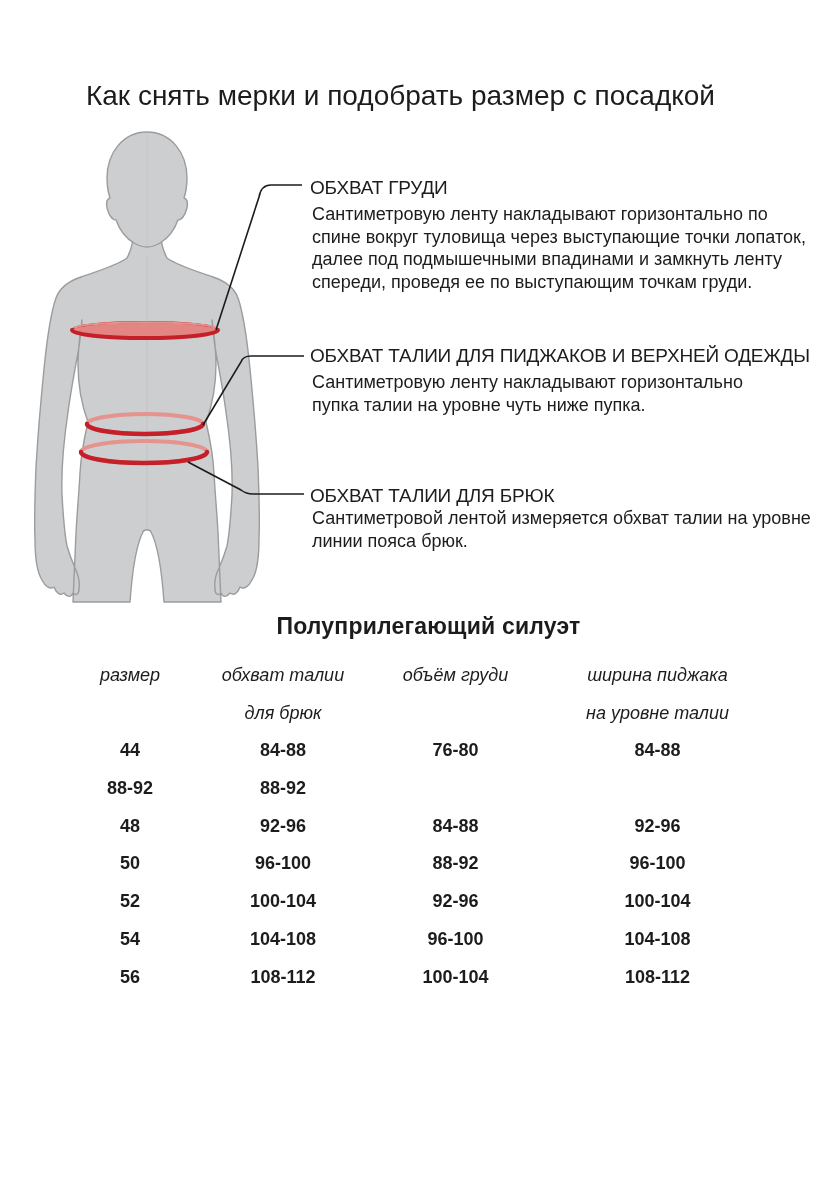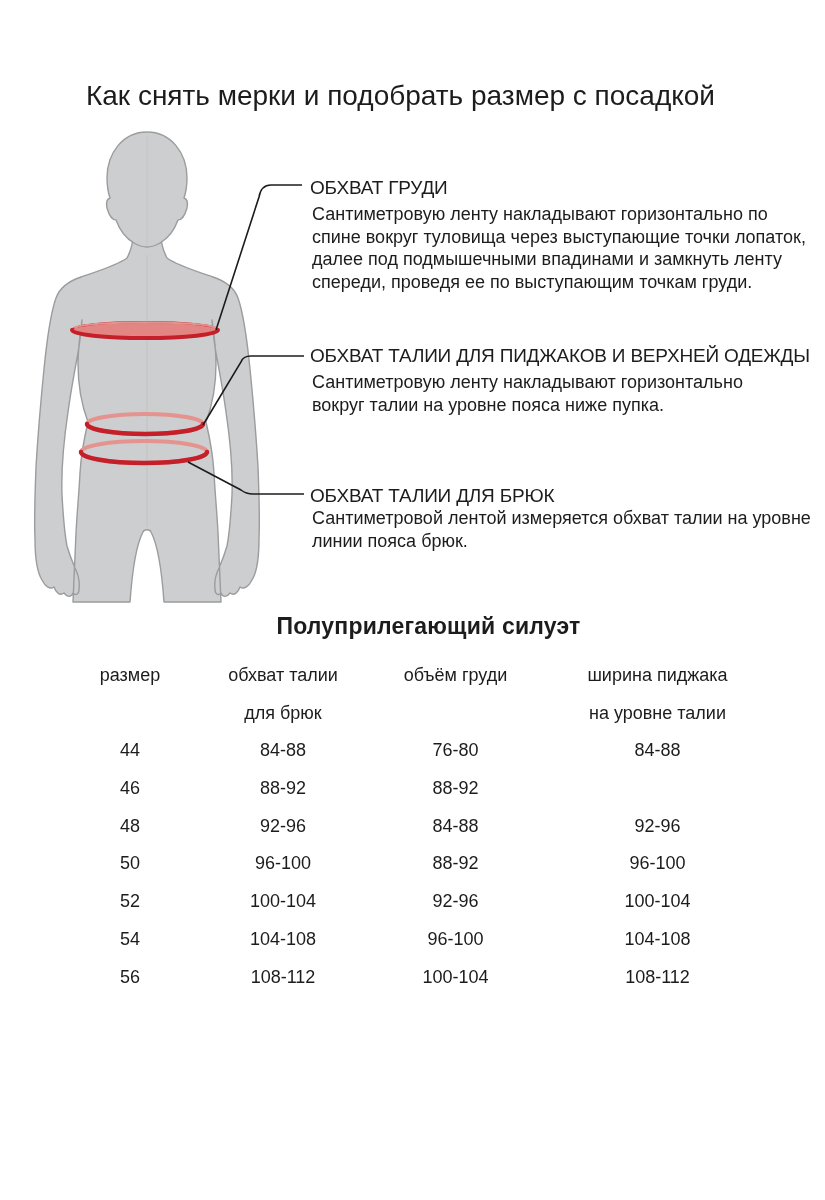--- a/index.html
+++ b/index.html
@@ -20,24 +20,24 @@
   .sec-d{
     font-size:18px;line-height:22.5px;white-space:pre-line;left:312px;
   }
   .table-title{
     top:613px;left:16px;width:825px;text-align:center;
     font-size:23px;font-weight:700;letter-spacing:0.2px;
   }
   .size-table{top:657px;left:60px;width:710px;font-size:18px;}
   .trow,.thead{display:grid;grid-template-columns:140px 166px 179px 225px;}
   .thead > div{
-    text-align:center;line-height:37.7px;height:75.4px;white-space:pre-line;
+    text-align:center;line-height:37.7px;height:75.4px;white-space:pre-line;font-style:italic;
   }
   .trow > div{
-    text-align:center;line-height:37.7px;height:37.7px;
+    text-align:center;line-height:37.7px;height:37.7px;font-weight:bold;
   }
 </style>
 </head>
 <body>
 
 <div class="abs page-title">Как снять мерки и подобрать размер с посадкой</div>
 
 <div class="abs figure-wrap">
   <svg width="300" height="492" viewBox="0 0 300 492" xmlns="http://www.w3.org/2000/svg">
 
@@ -133,21 +133,21 @@
 </div>
 
 <div class="abs sec-h" style="top:177px;">ОБХВАТ ГРУДИ</div>
 <div class="abs sec-d" style="top:203px;">Сантиметровую ленту накладывают горизонтально по
 спине вокруг туловища через выступающие точки лопаток,
 далее под подмышечными впадинами и замкнуть ленту
 спереди, проведя ее по выступающим точкам груди.</div>
 
 <div class="abs sec-h" style="top:345px;">ОБХВАТ ТАЛИИ ДЛЯ ПИДЖАКОВ И ВЕРХНЕЙ ОДЕЖДЫ</div>
 <div class="abs sec-d" style="top:371px;">Сантиметровую ленту накладывают горизонтально
-вокруг талии на уровне пояса ниже пупка.</div>
+пупка талии на уровне чуть ниже пупка.</div>
 
 <div class="abs sec-h" style="top:485px;">ОБХВАТ ТАЛИИ ДЛЯ БРЮК</div>
 <div class="abs sec-d" style="top:507px;">Сантиметровой лентой измеряется обхват талии на уровне
 линии пояса брюк.</div>
 
 <div class="abs table-title">Полуприлегающий силуэт</div>
 
 <div class="abs size-table">
   <div class="thead">
     <div>размер</div>
@@ -159,21 +159,20 @@
   </div>
   <div>
 
   <div class="trow">
       <div>44</div>
       <div>84-88</div>
       <div>76-80</div>
       <div>84-88</div>
     </div>
       <div class="trow">
-      <div>46</div>
       <div>88-92</div>
       <div>88-92</div>
     </div>
       <div class="trow">
       <div>48</div>
       <div>92-96</div>
       <div>84-88</div>
       <div>92-96</div>
     </div>
       <div class="trow">

